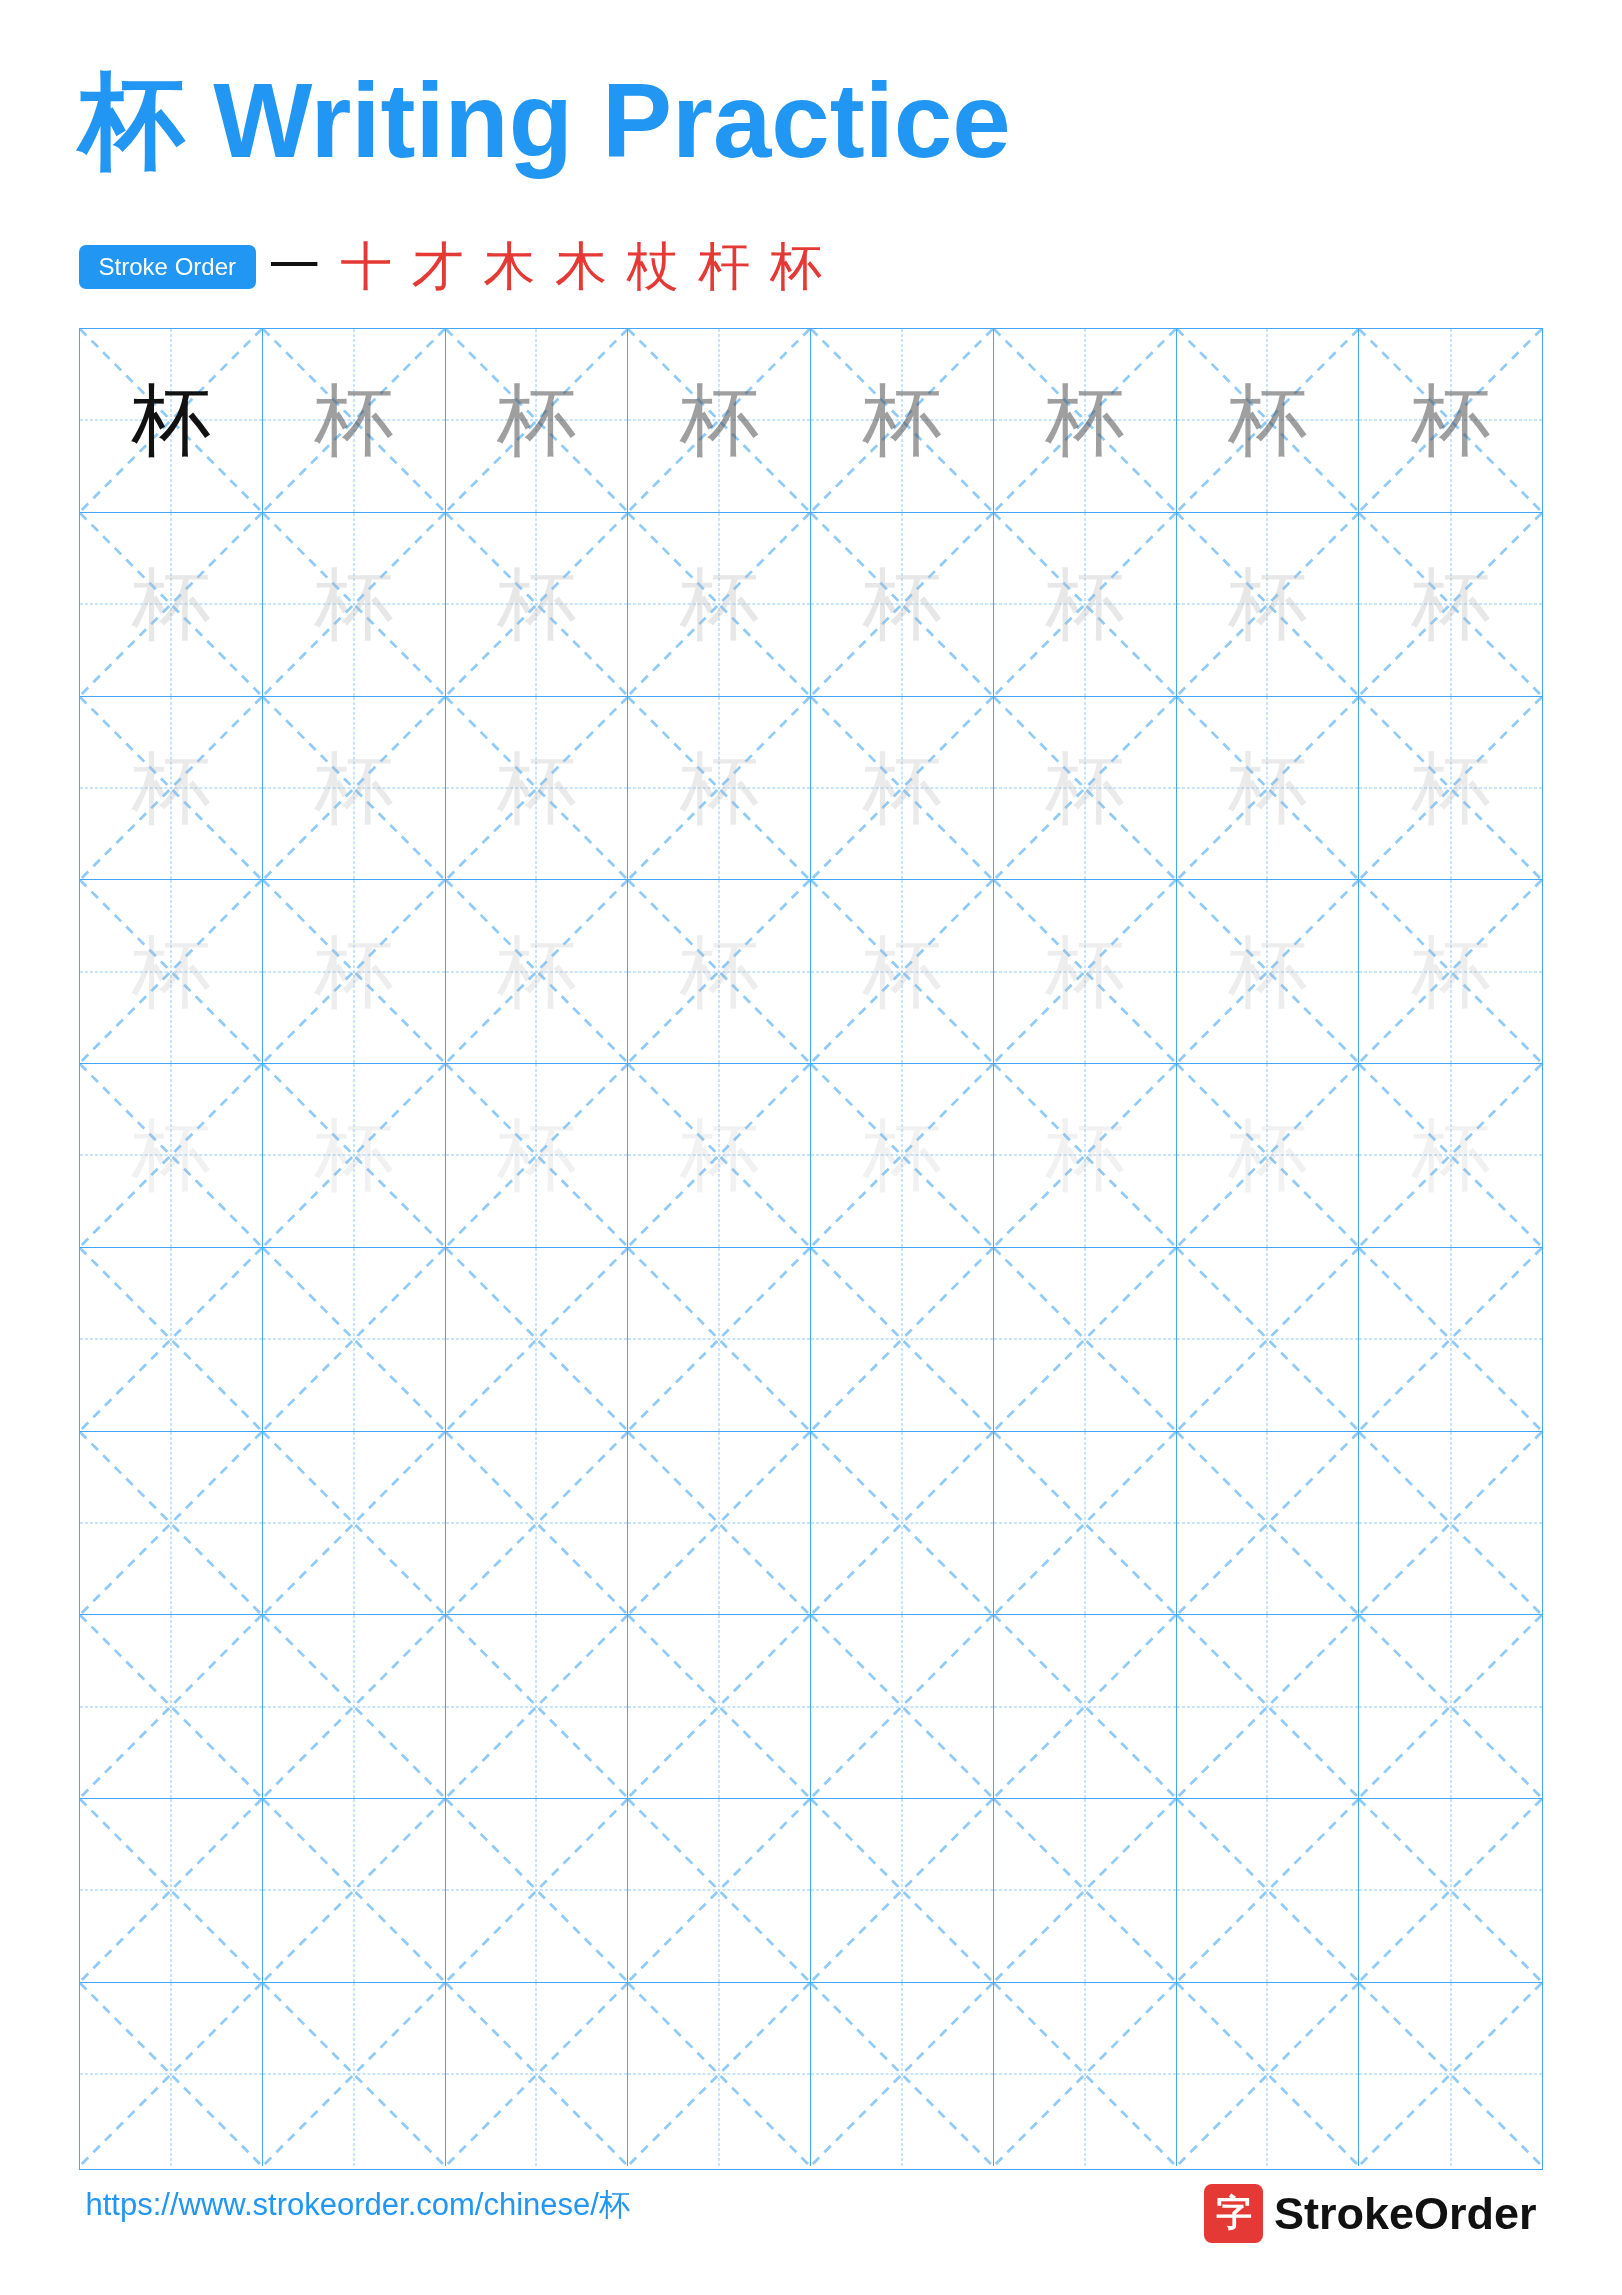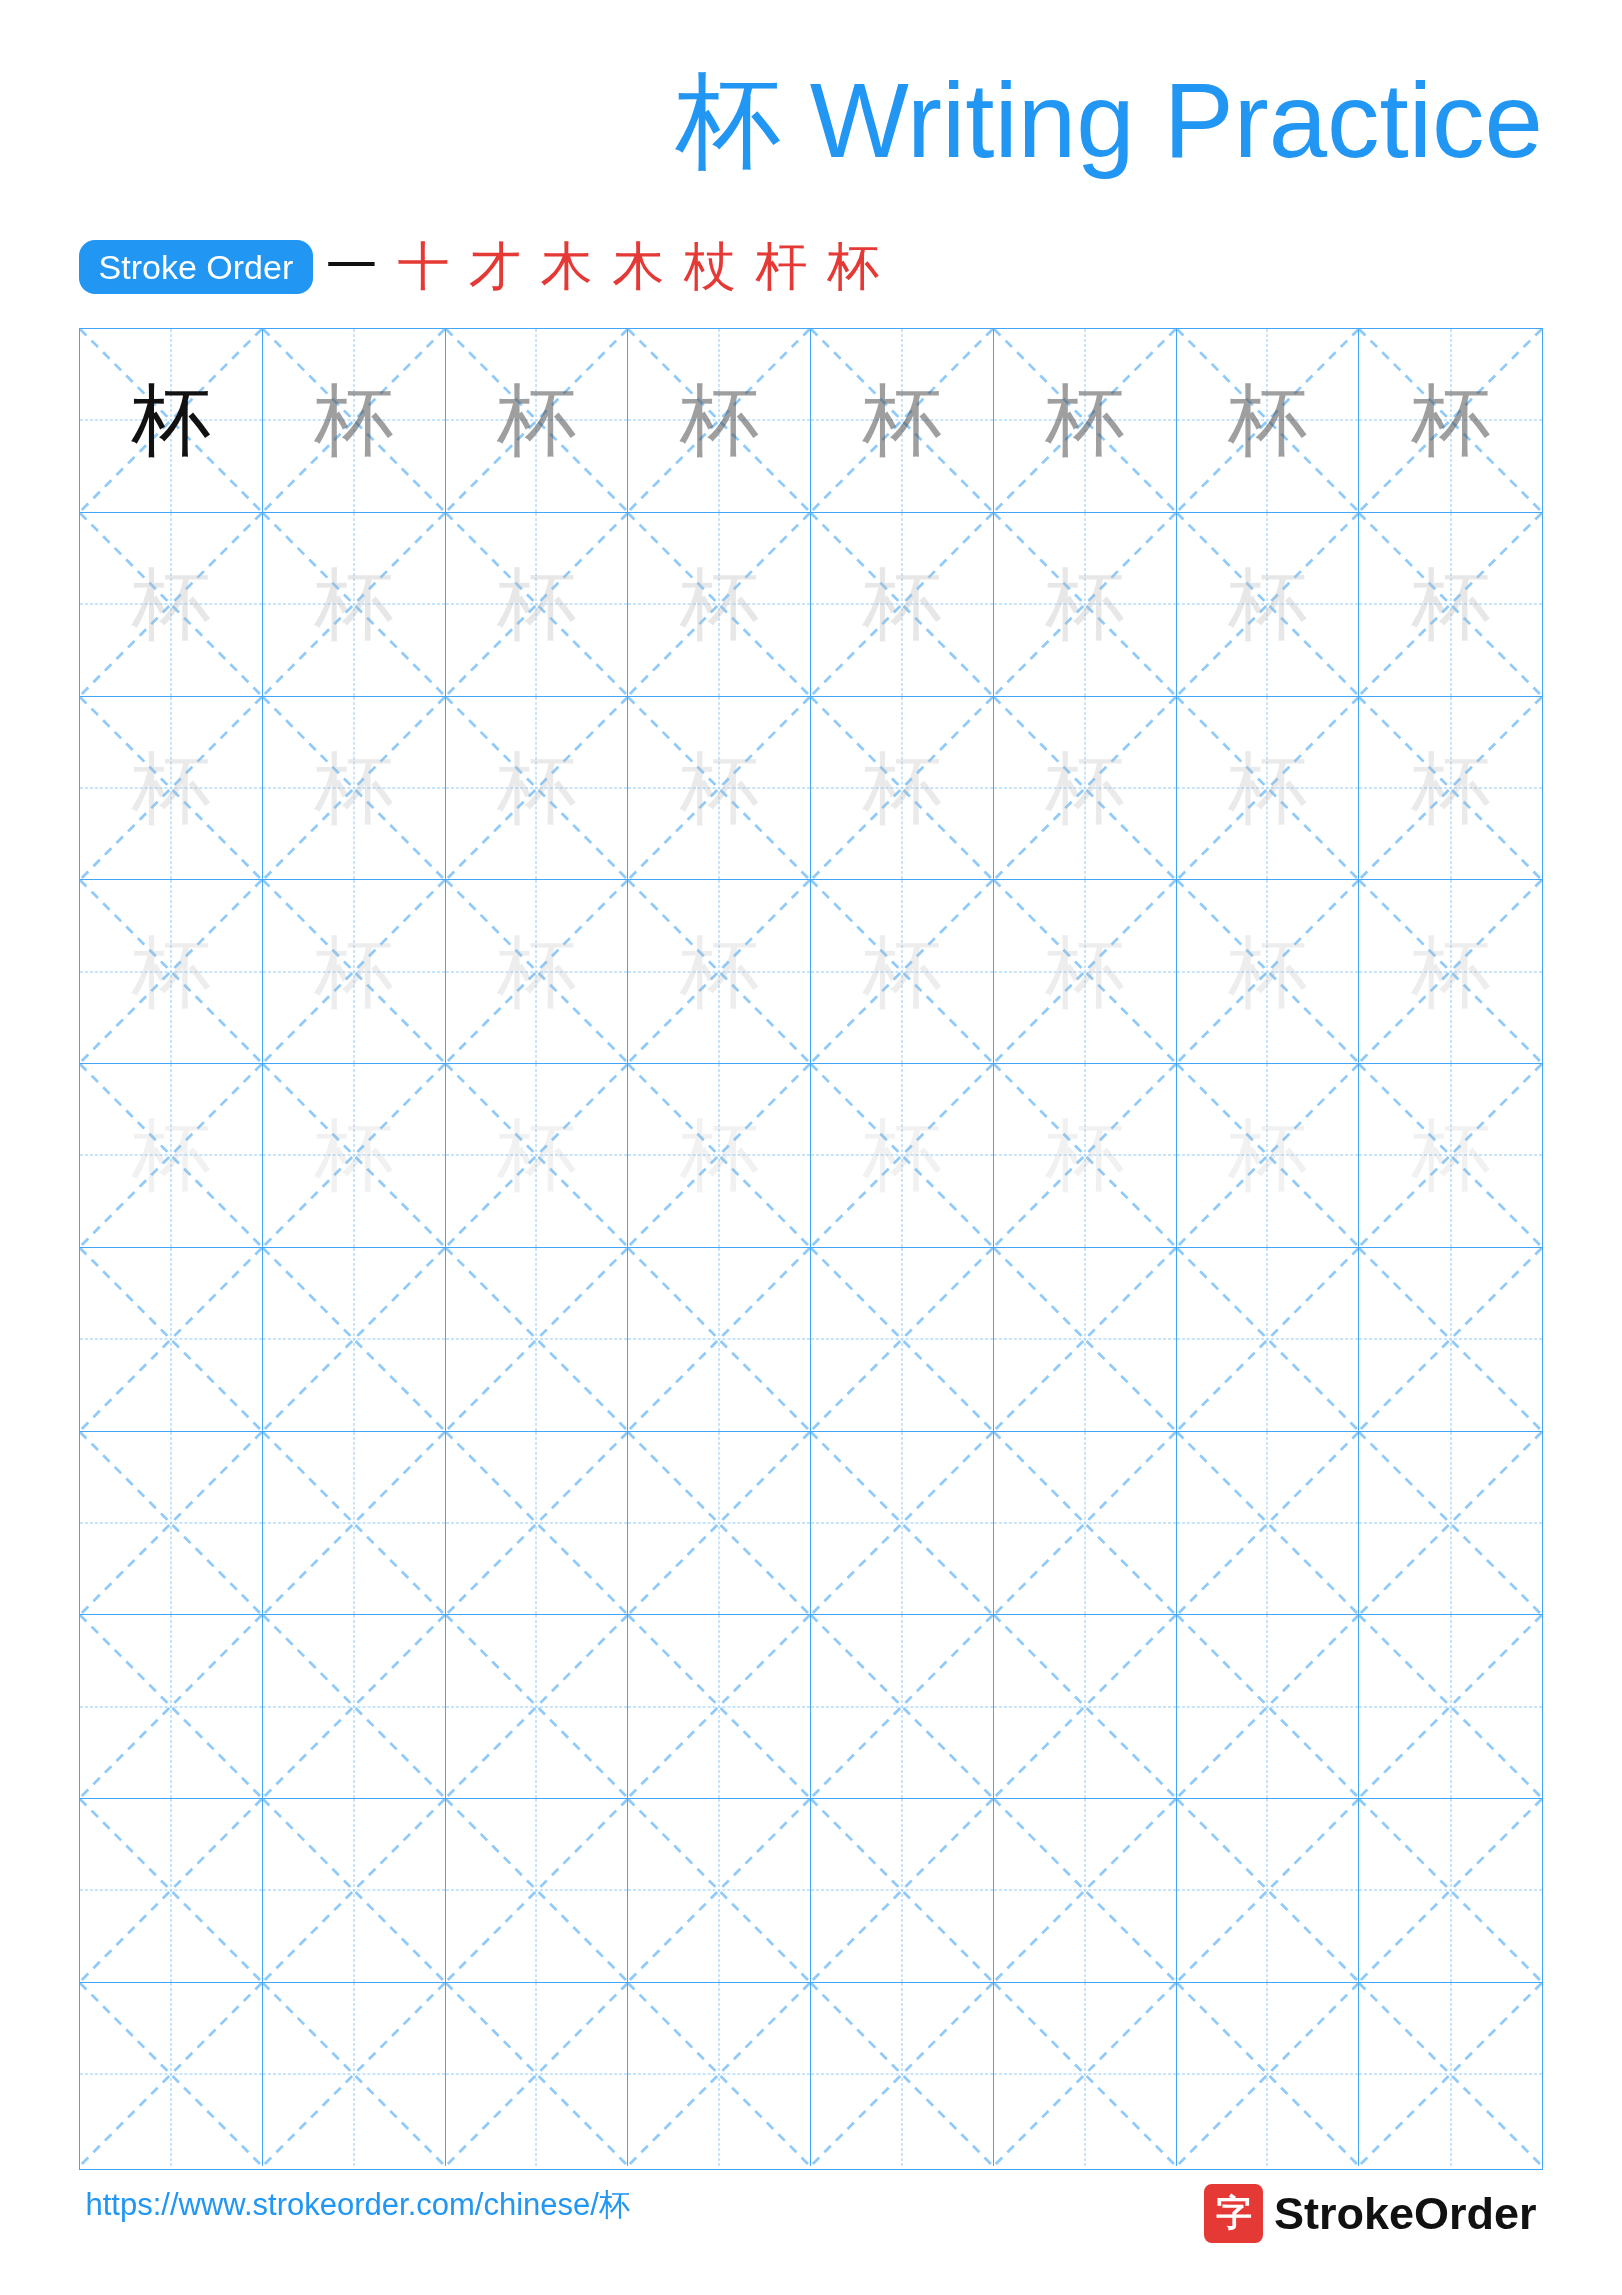--- a/index.html
+++ b/index.html
@@ -19,41 +19,41 @@
       background: #fff;
       padding: 52px 79px 52px 79px;
       display: flex;
       flex-direction: column;
       align-items: center;
     }
 
     .title {
       font-size: 105px;
       color: #2196F3;
-      font-weight: normal;
+      font-weight: bold;
       margin-bottom: 39px;
       font-family: sans-serif;
-      text-align: right;
+      text-align: left;
       width: 100%;
     }
 
     .stroke-order-row {
       display: flex;
       align-items: center;
       width: 100%;
       margin-bottom: 26px;
       gap: 13px;
     }
 
     .stroke-order-badge {
       background: #2196F3;
       color: #fff;
-      font-size: 34px;
+      font-size: 24px;
       padding: 7.9px 19.6px;
-      border-radius: 16px;
+      border-radius: 7px;
       font-family: sans-serif;
       white-space: nowrap;
       flex-shrink: 0;
     }
 
     .stroke-sequence {
       display: flex;
       align-items: center;
       gap: 19.6px;
       font-size: 52px;

